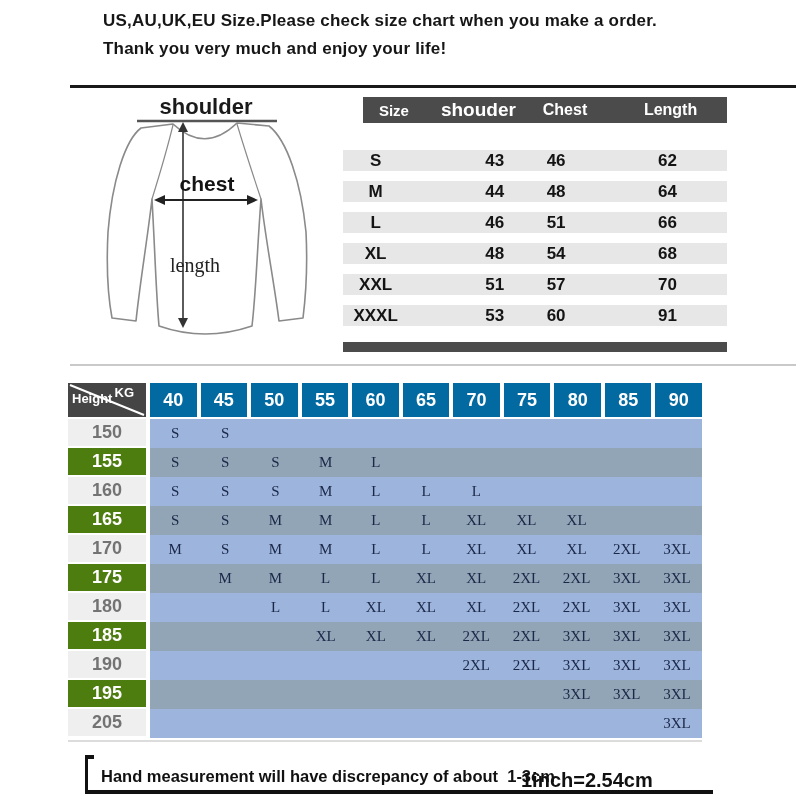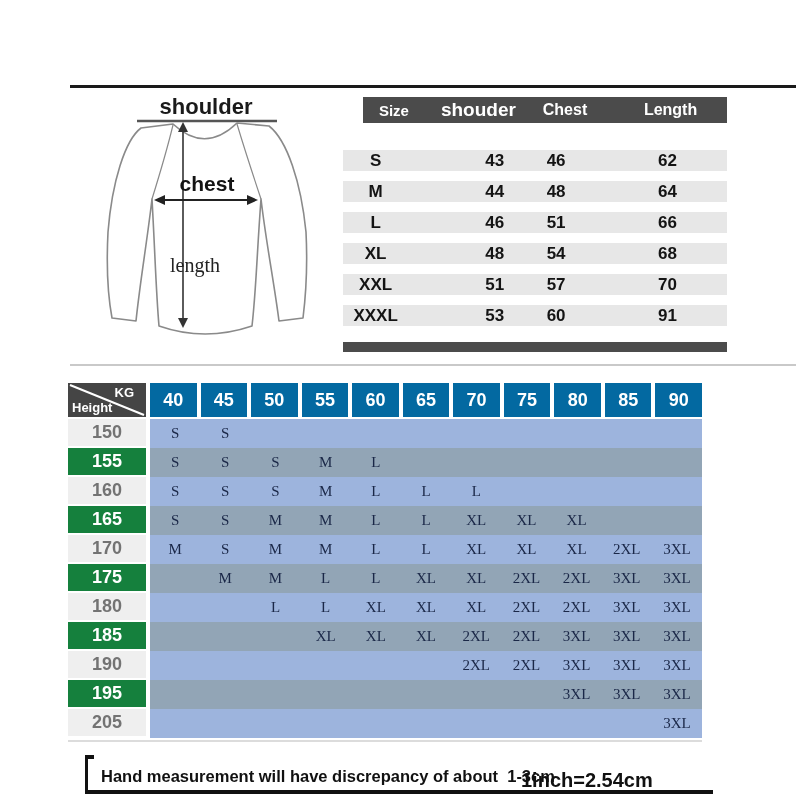--- a/index.html
+++ b/index.html
@@ -28,49 +28,51 @@
 
   .bar-dark{position:absolute;left:343px;top:342px;width:384px;height:10px;background:#4b4b4b;}
   .rule-thin{position:absolute;left:70px;top:364px;width:726px;height:2px;background:#c9c9c9;}
 
   
   .matrix{position:absolute;left:68px;top:383px;width:634px;}
   .mx-header{display:flex;height:34px;column-gap:4px;margin-bottom:2px;}
   .mx-corner{position:relative;width:78px;flex:0 0 78px;background:#454545;color:#fff;
              font-weight:bold;font-size:13px;}
   .mx-corner .kg{position:absolute;top:2px;right:12px;}
-  .mx-corner .ht{position:absolute;bottom:2px;left:4px;}
+  .mx-corner .ht{position:absolute;bottom:11px;left:4px;}
   .mx-corner svg{position:absolute;left:0;top:0;}
   .mx-hcell{flex:1;background:#0369a1;color:#fff;font-weight:bold;font-size:18px;
             display:flex;align-items:center;justify-content:center;}
   .matrix-row{display:flex;height:29px;column-gap:4px;}
   .m-label{flex:0 0 78px;width:78px;display:flex;align-items:center;justify-content:center;
            font-weight:bold;font-size:18px;box-sizing:border-box;border-bottom:2px solid #fff;}
   .m-band{flex:1;display:flex;}
   .m-cell{flex:1;display:flex;align-items:center;justify-content:center;
           font-family:"Liberation Serif",serif;font-size:15px;color:#1a2747;}
   .matrix-row.even .m-label{background:#efefef;color:#737373;}
-  .matrix-row.odd  .m-label{background:#15803d;color:#fff;}
+  .matrix-row.odd  .m-label{background:#4d7c0f;color:#fff;}
   .matrix-row.even .m-band{background:#9db4dd;}
   .matrix-row.odd  .m-band{background:#92a5b6;}
   .rule-faint{position:absolute;left:68px;top:740px;width:634px;height:2px;background:#dcdcdc;}
 
   
   .bracket-v{position:absolute;left:85px;top:757px;width:3px;height:36px;background:#111;}
   .bracket-tick{position:absolute;left:85px;top:755px;width:9px;height:4px;background:#111;}
   .bracket-h{position:absolute;left:85px;top:790px;width:628px;height:4px;background:#111;}
   .foot-note{position:absolute;left:101px;top:767px;font-size:16.5px;font-weight:bold;white-space:pre;}
   .foot-conv{position:absolute;left:521px;top:769px;font-size:20px;font-weight:bold;}
 </style>
 </head>
 <body>
 
 <div id="page">
 
   <div class="notice">
+    <div>US,AU,UK,EU Size.Please check size chart when you make a order.</div>
+    <div>Thank you very much and enjoy your life!</div>
   </div>
 
   <div class="rule-thick"></div>
 
   <div class="diagram">
     <svg width="275" height="272" viewBox="0 0 275 272">
       <text x="136" y="22" text-anchor="middle" font-size="22" font-weight="bold" fill="#1a1a1a">shoulder</text>
       <line x1="67" y1="29" x2="207" y2="29" stroke="#555" stroke-width="2.5"></line>
 
       <path d="M71,36 L103,32 Q135,62 167,31 L199,34

